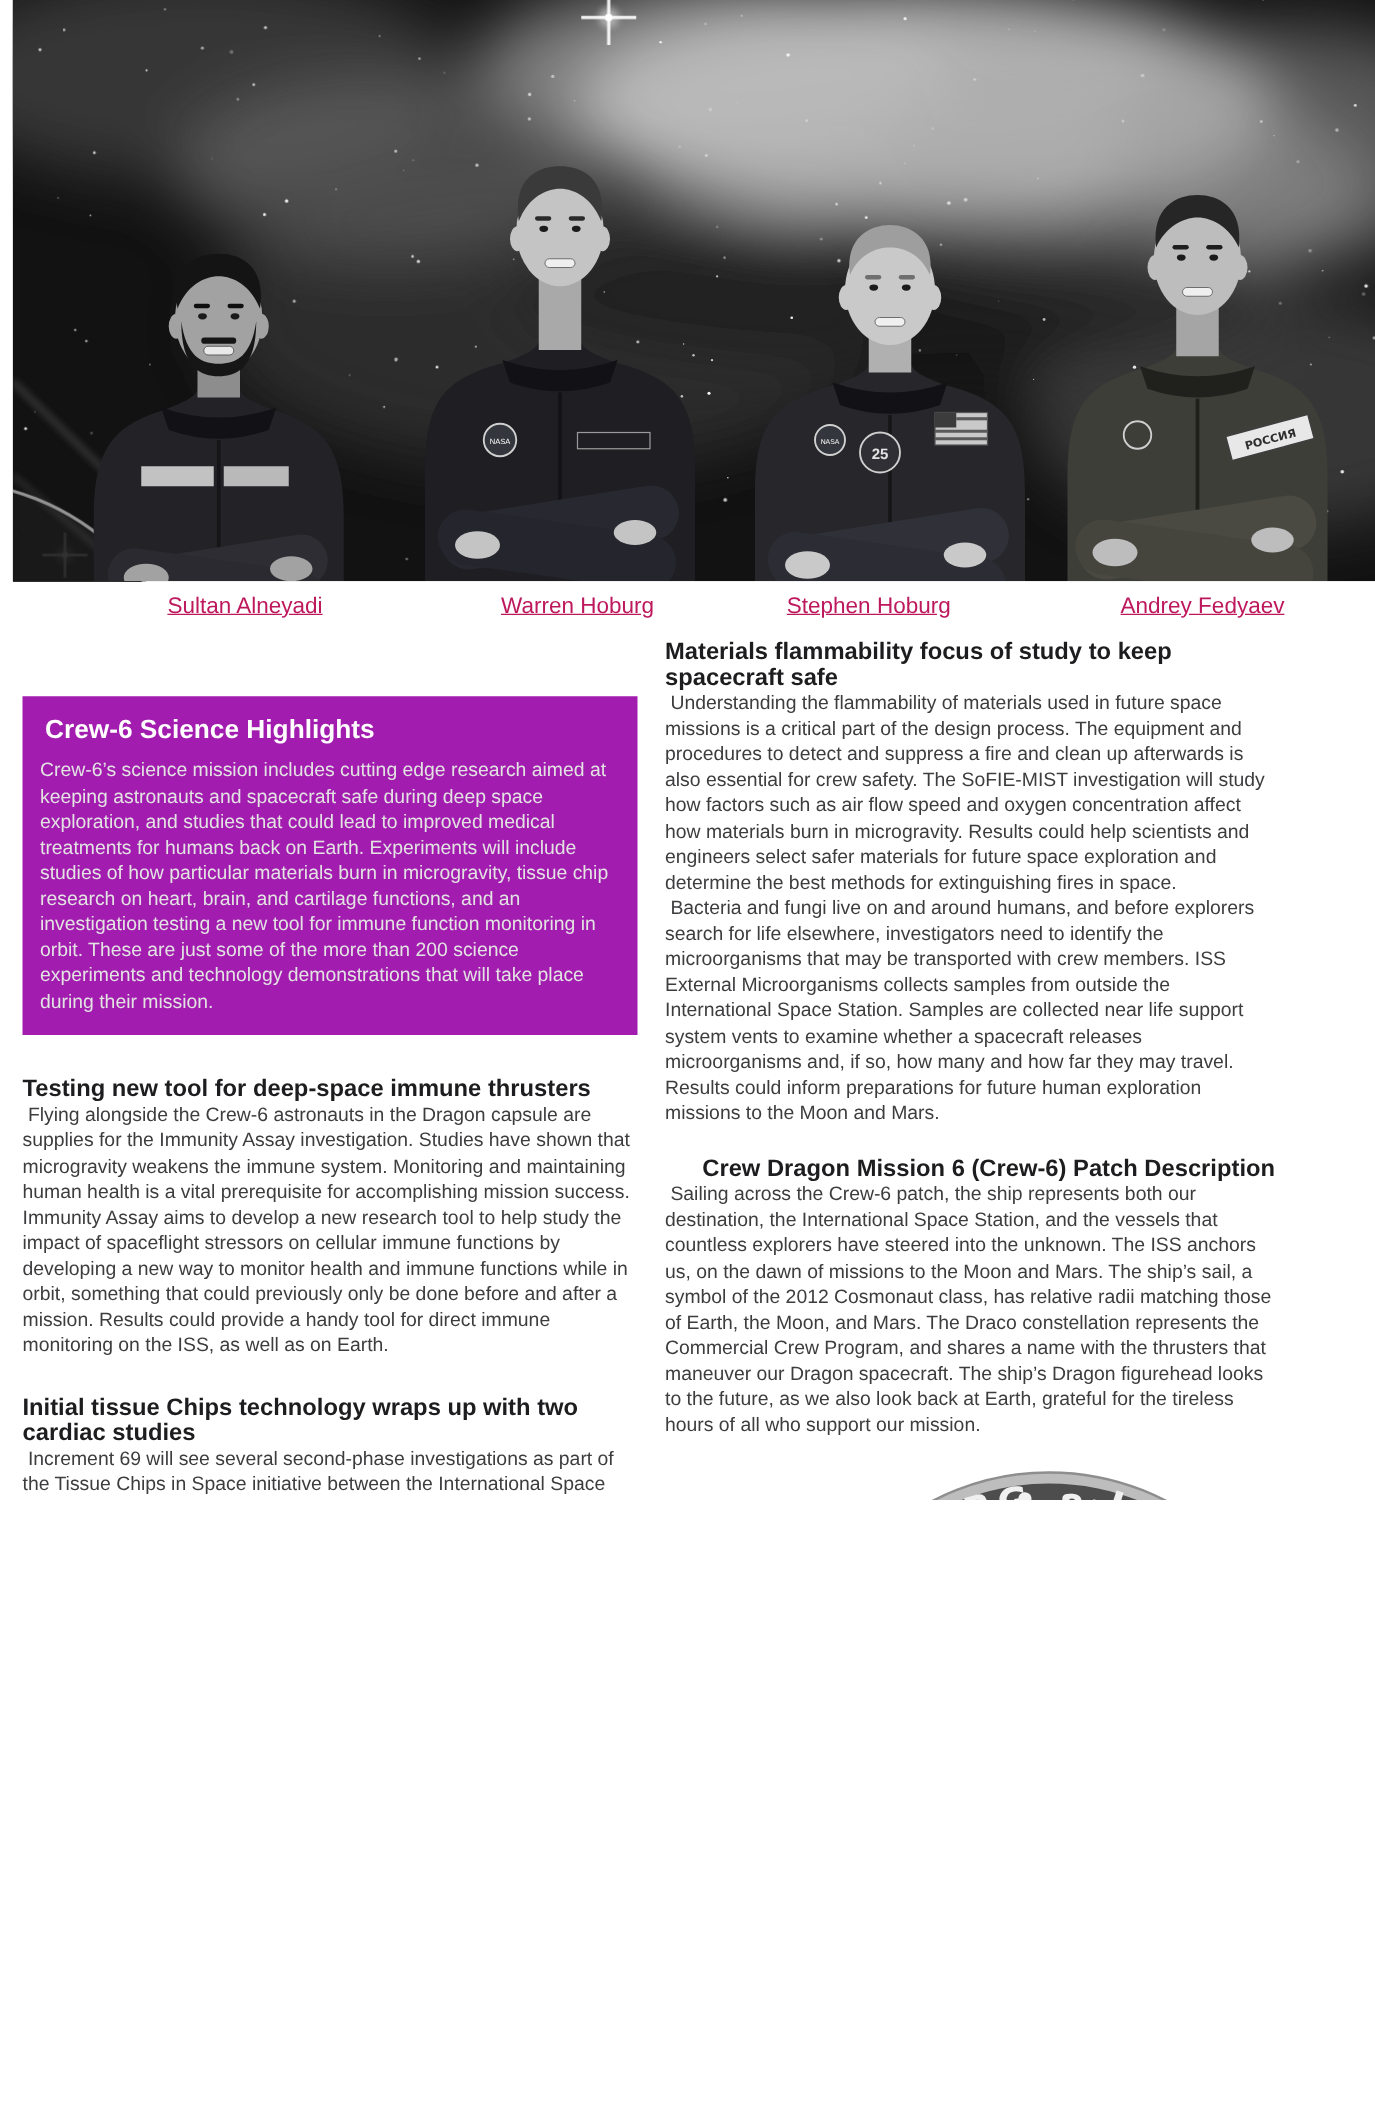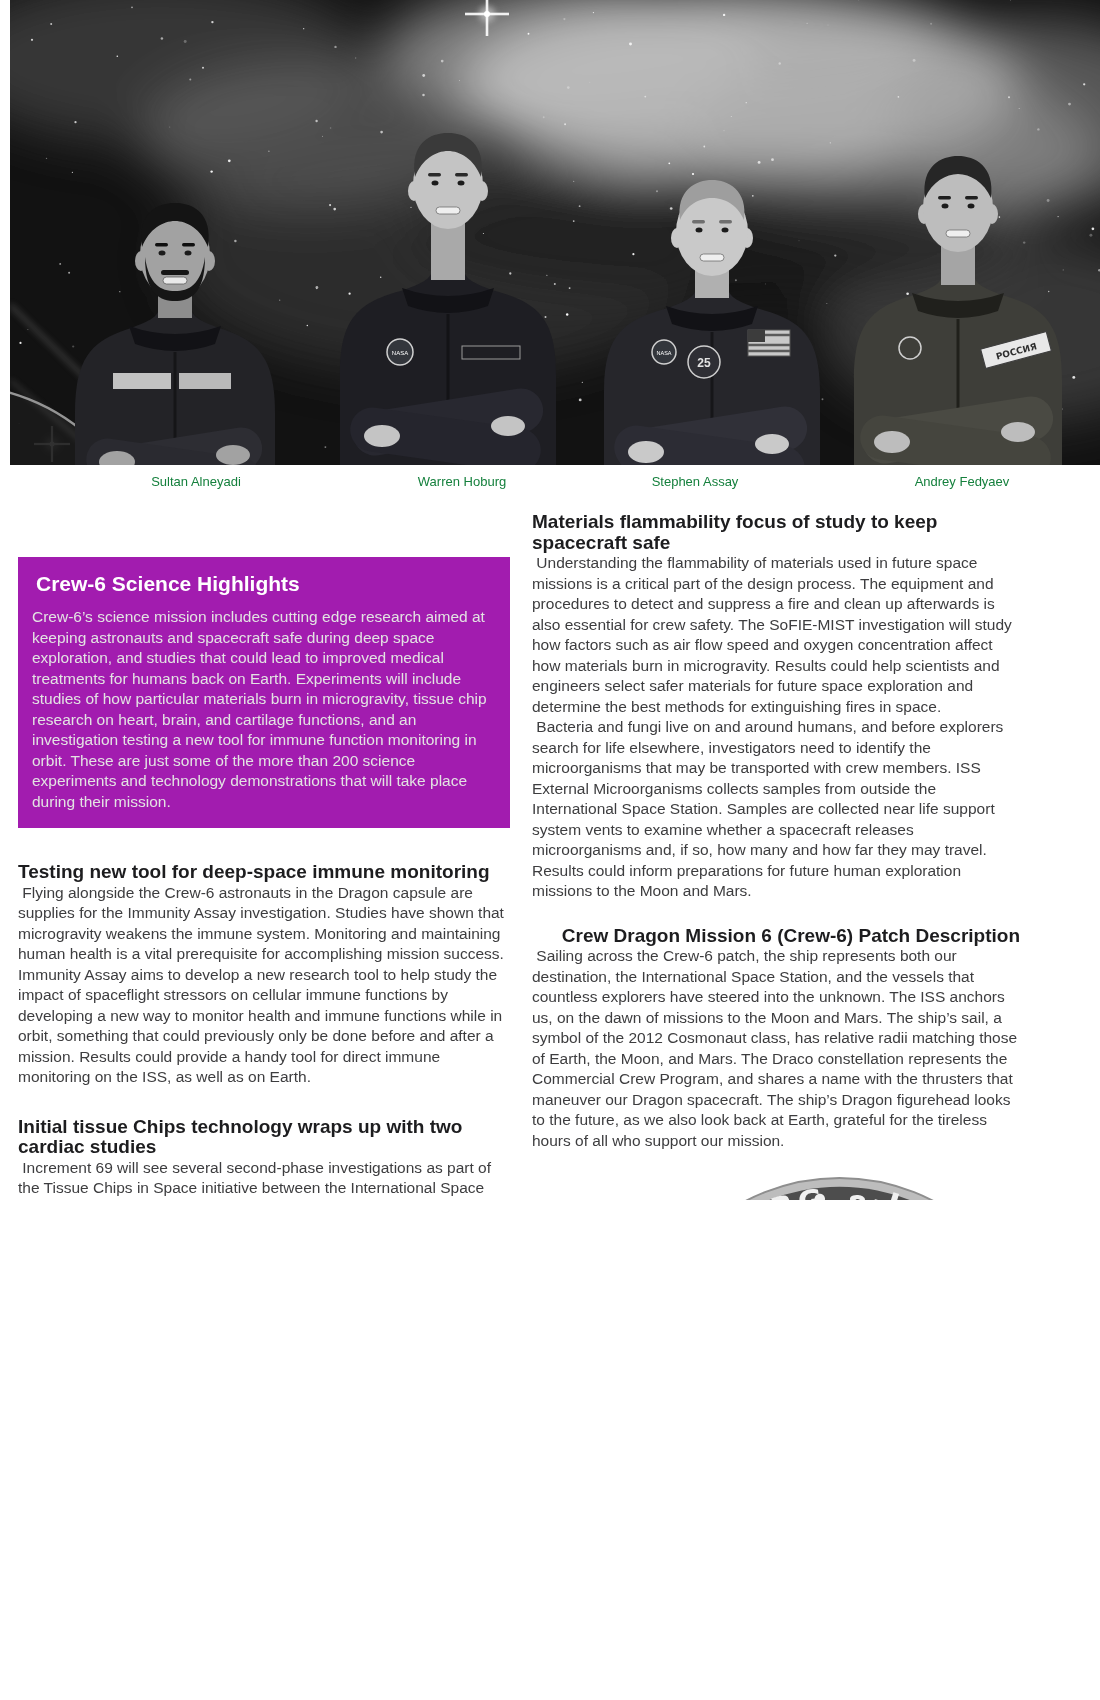--- a/index.html
+++ b/index.html
@@ -1,20 +1,20 @@
 <!DOCTYPE html>
 <html><head>
 <meta charset="utf-8">
 <style>
   html,body{margin:0;padding:0;background:#ffffff;}
   .page{position:relative;width:1100px;height:1200px;background:#ffffff;
         font-family:"Liberation Sans",sans-serif;overflow:hidden;margin-left:10px;}
   .photo{position:absolute;top:0;left:0;width:1100px;height:465px;}
   .names{position:absolute;top:474px;left:0;width:1100px;height:28px;}
-  .names span{position:absolute;transform:translateX(-50%);font-size:13px;color:#15803d;white-space:nowrap;}
+  .names span{position:absolute;transform:translateX(-50%);font-size:18px;color:#be185d;white-space:nowrap;text-decoration:underline;}
   .col{position:absolute;font-size:15.5px;line-height:20.5px;color:#3d3d3f;}
   .col-left{left:8px;top:557px;width:492px;}
   .col-right{left:522px;top:512px;width:488px;}
   .hl-box{background:#a21caf;color:#e3e3e3;padding:14px 16px 16px 14px;}
   .hl-box h2{color:#ffffff;font-size:21px;line-height:26px;margin:0 0 10px 4px;font-weight:bold;}
   h3{font-size:19px;line-height:20.5px;color:#1d1d1f;margin:0;font-weight:bold;}
   p{margin:0;white-space:pre-wrap;}
   .mt34{margin-top:34px;} .mt29{margin-top:29px;} .mt42{margin-top:42px;} .mt24{margin-top:24px;text-align:right;}
   .sfa{margin-top:38px;margin-left:62px;width:390px;height:222px;}
   .patch{margin-top:22px;margin-left:100px;width:415px;height:415px;}
@@ -368,30 +368,30 @@
             <ellipse cx="1008" cy="432" rx="17" ry="10" fill="#bdbdbd"></ellipse>
           </g>
         </g>
       </g>
     </svg>
   </div>
 
   <div class="names">
     <span style="left:186px">Sultan Alneyadi</span>
     <span style="left:452px">Warren Hoburg</span>
-    <span style="left:685px">Stephen Assay</span>
+    <span style="left:685px">Stephen Hoburg</span>
     <span style="left:952px">Andrey Fedyaev</span>
   </div>
 
   <div class="col col-left">
     <div class="hl-box">
       <h2>Crew-6 Science Highlights</h2>
       <p>Crew-6’s science mission includes cutting edge research aimed at keeping astronauts and spacecraft safe during deep space exploration, and studies that could lead to improved medical treatments for humans back on Earth. Experiments will include studies of how particular materials burn in microgravity, tissue chip research on heart, brain, and cartilage functions, and an investigation testing a new tool for immune function monitoring in orbit. These are just some of the more than 200 science experiments and technology demonstrations that will take place during their mission.</p>
     </div>
-    <h3 class="mt34">Testing new tool for deep-space immune monitoring</h3>
+    <h3 class="mt34">Testing new tool for deep-space immune thrusters</h3>
     <p> Flying alongside the Crew-6 astronauts in the Dragon capsule are supplies for the Immunity Assay investigation. Studies have shown that microgravity weakens the immune system. Monitoring and maintaining human health is a vital prerequisite for accomplishing mission success. Immunity Assay aims to develop a new research tool to help study the impact of spaceflight stressors on cellular immune functions by developing a new way to monitor health and immune functions while in orbit, something that could previously only be done before and after a mission. Results could provide a handy tool for direct immune monitoring on the ISS, as well as on Earth.</p>
     <h3 class="mt29">Initial tissue Chips technology wraps up with two cardiac studies</h3>
     <p> Increment 69 will see several second-phase investigations as part of the Tissue Chips in Space initiative between the International Space Station National Laboratory and the National Institutes of Health. The first rounds of tissue chip investigations began flying to the orbiting laboratory in 2019 and tested newly developed tissue chips in the microgravity environment. The second-phase investigations will further demonstrate the capabilities of tissue chips in space as a platform for studying physiological changes in various human systems and testing treatments. What we learn could help keep astronauts safe on deep space exploration missions and be applied to patients back on Earth.</p>
 
   </div>
 
   <div class="col col-right">
     <h3>Materials flammability focus of study to keep spacecraft safe</h3>
     <p> Understanding the flammability of materials used in future space missions is a critical part of the design process. The equipment and procedures to detect and suppress a fire and clean up afterwards is also essential for crew safety. The SoFIE-MIST investigation will study how factors such as air flow speed and oxygen concentration affect how materials burn in microgravity. Results could help scientists and engineers select safer materials for future space exploration and determine the best methods for extinguishing fires in space.</p>
     <p> Bacteria and fungi live on and around humans, and before explorers search for life elsewhere, investigators need to identify the microorganisms that may be transported with crew members. ISS External Microorganisms collects samples from outside the International Space Station. Samples are collected near life support system vents to examine whether a spacecraft releases microorganisms and, if so, how many and how far they may travel. Results could inform preparations for future human exploration missions to the Moon and Mars.</p>

